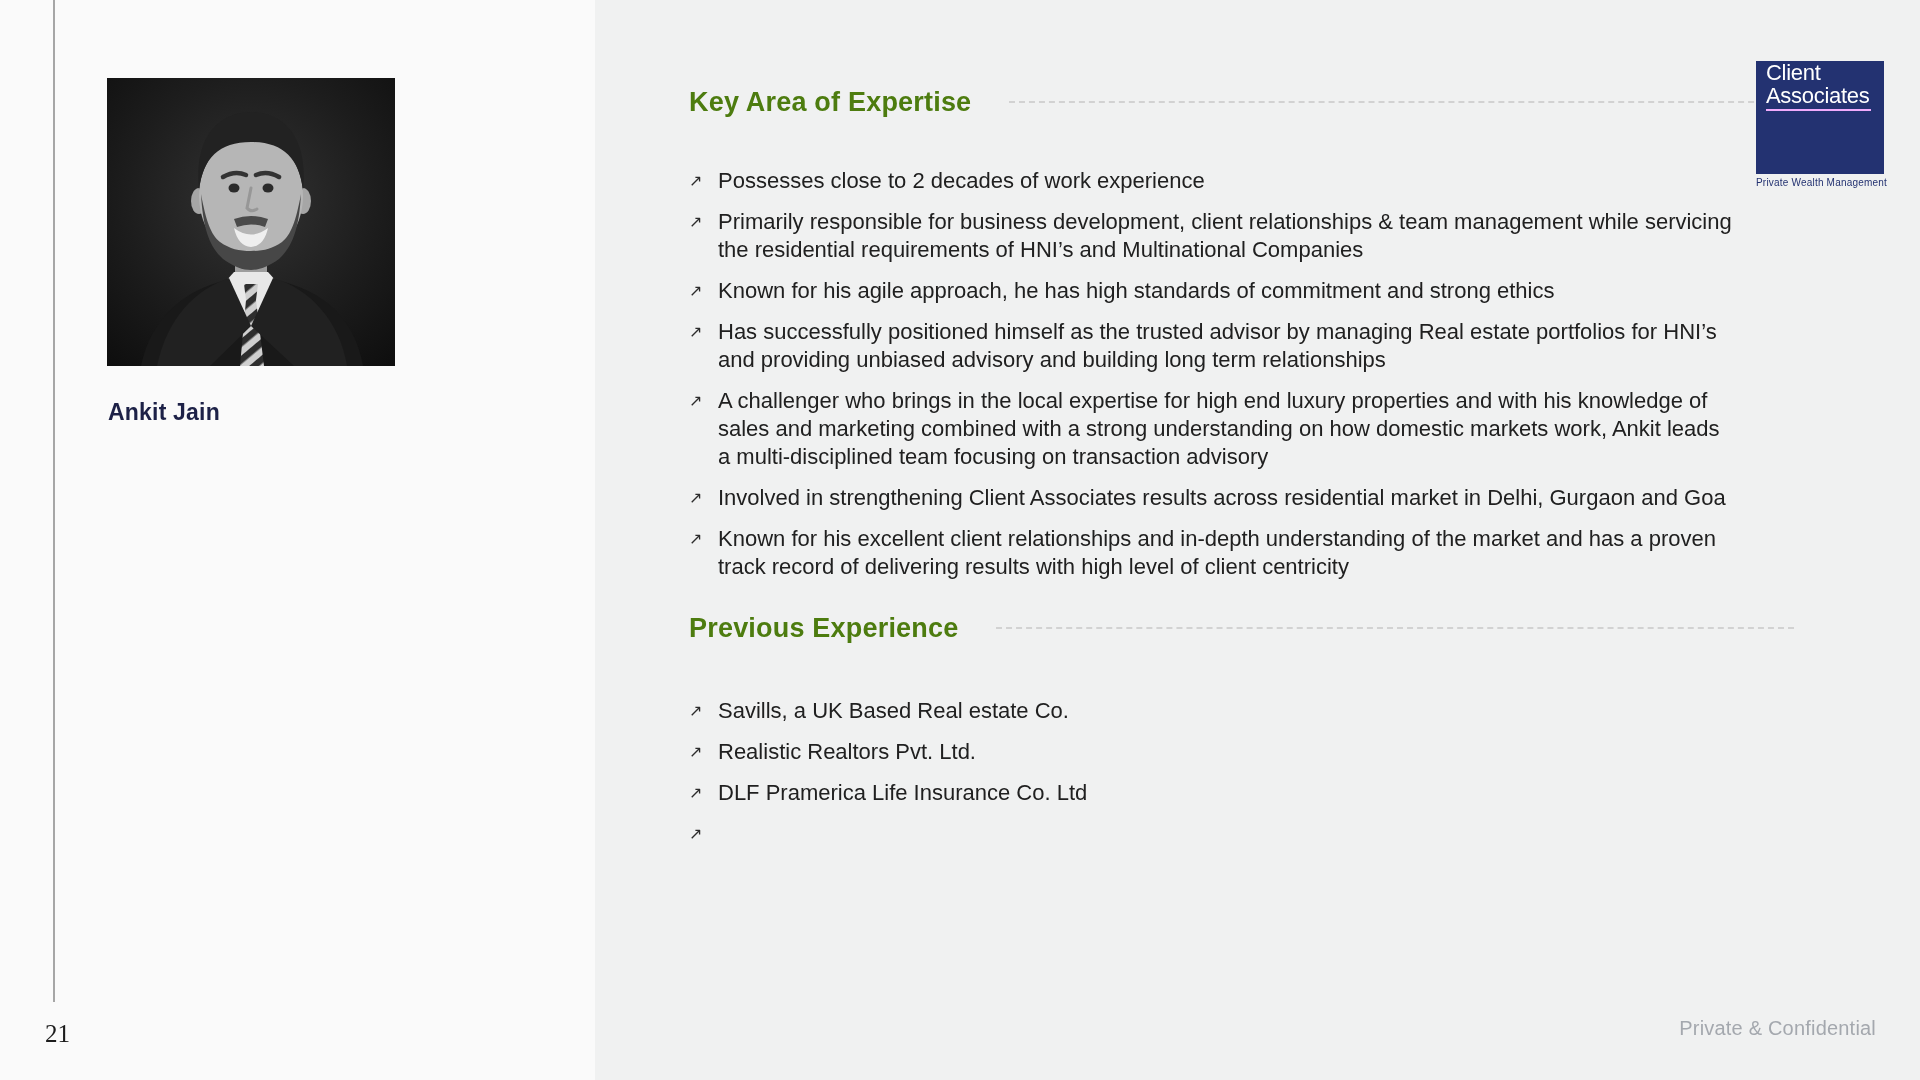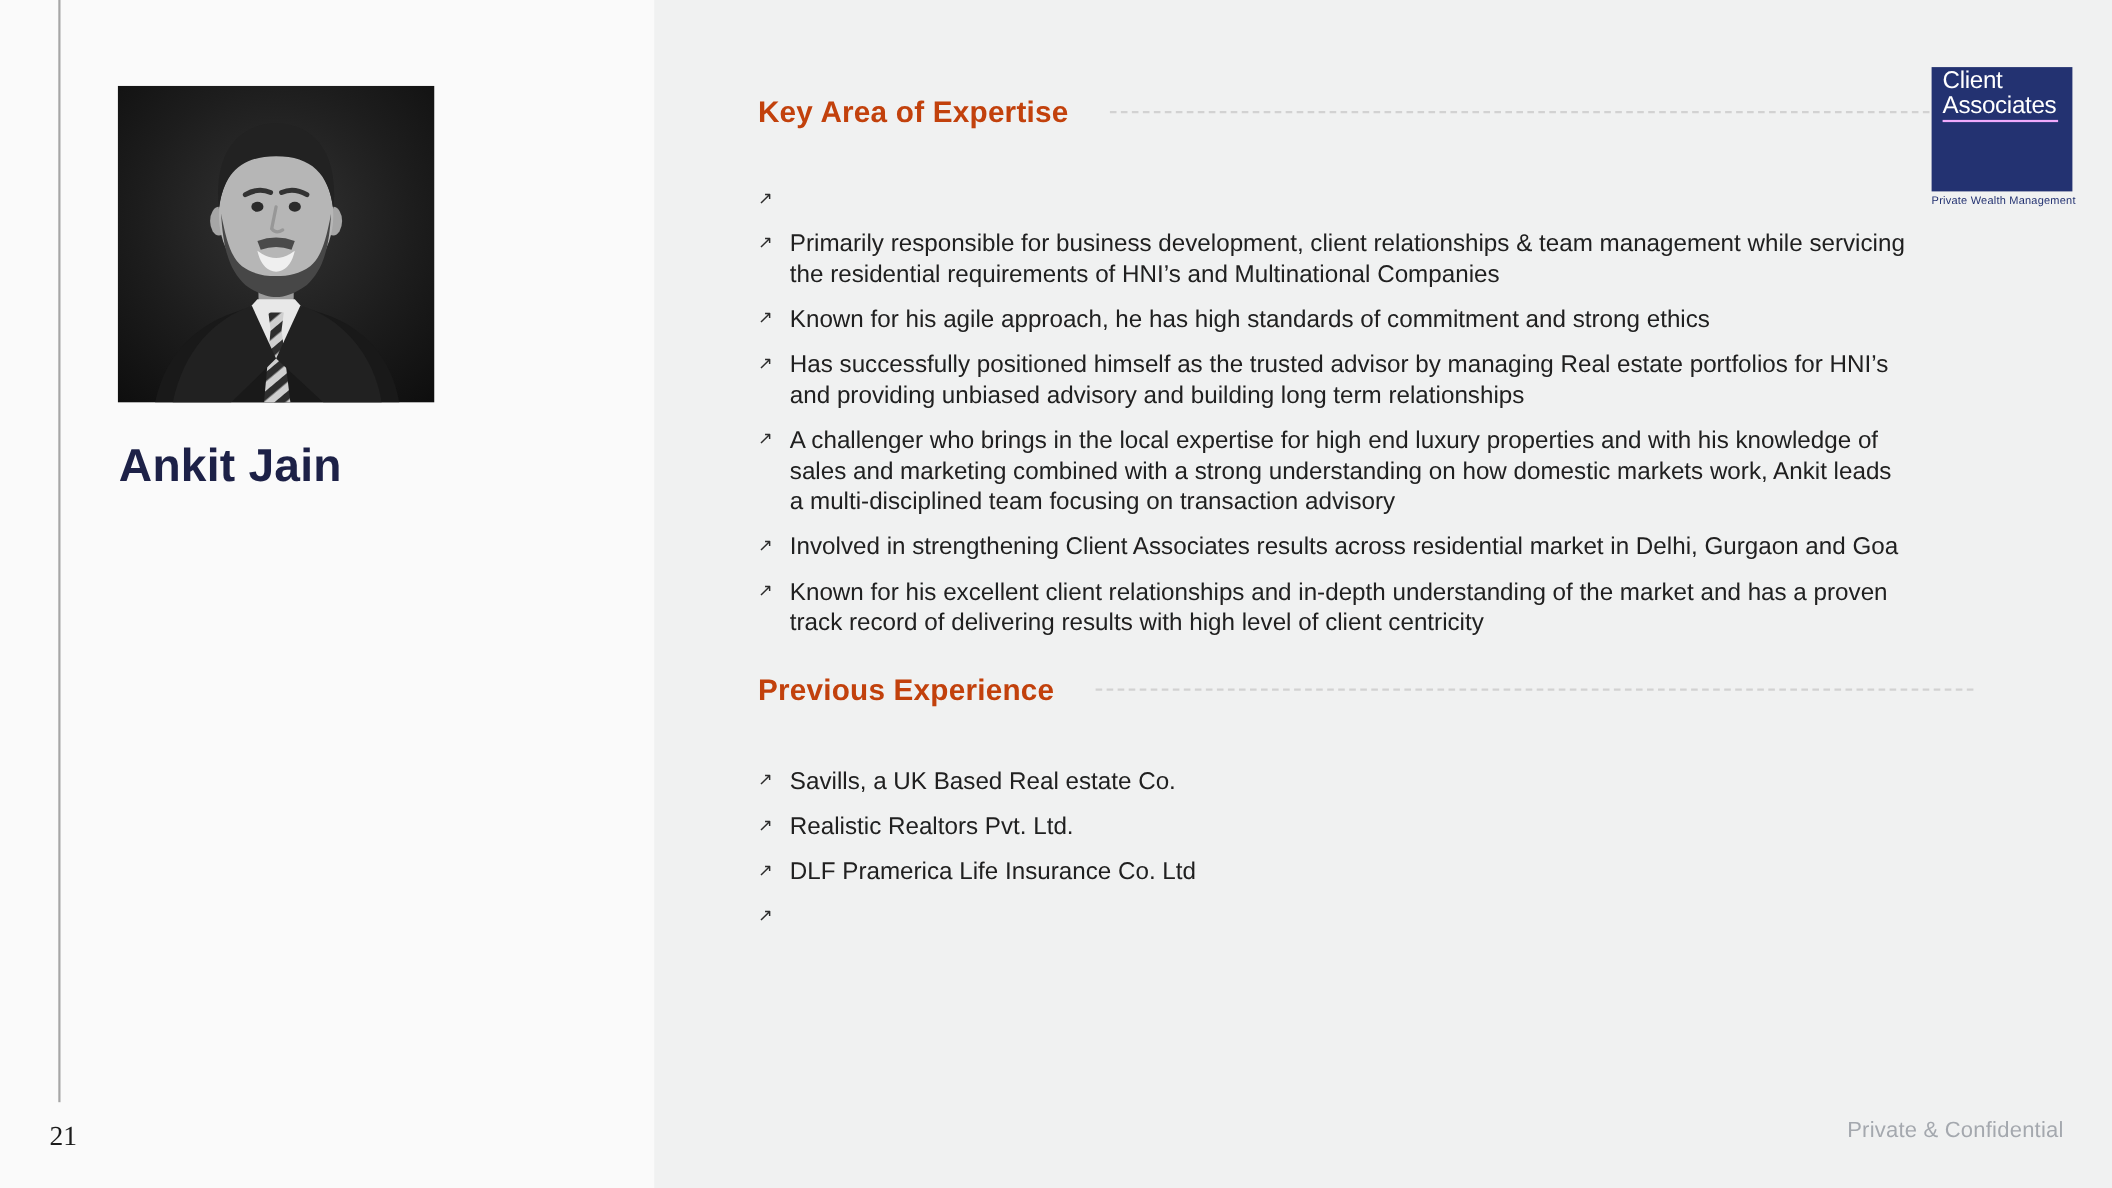--- a/index.html
+++ b/index.html
@@ -7,37 +7,37 @@
     position:relative; width:1920px; height:1080px; overflow:hidden;
     font-family:"Liberation Sans","DejaVu Sans",sans-serif;
     background:#f0f1f1;
   }
   
   .left-panel { position:absolute; left:0; top:0; width:595px; height:1080px; background:#fafafa; }
   .vrule { position:absolute; left:53px; top:0; width:2px; height:1002px; background:#a6a6a6; }
   .photo { position:absolute; left:107px; top:78px; width:288px; height:288px; display:block; }
   .person-name {
     position:absolute; left:108px; top:399px;
-    font-size:42px; font-weight:bold; color:#1d2147; letter-spacing:.2px;
+    font-size:23px; font-weight:bold; color:#1d2147; letter-spacing:.2px;
   }
   .person-title {
     position:absolute; left:108px; top:441px;
     font-size:25px; color:#8f9092; letter-spacing:.1px;
   }
   .pagenum {
     position:absolute; left:45px; top:1020px;
     font-family:"Liberation Serif","DejaVu Serif",serif;
     font-size:25px; color:#1c1c1c;
   }
   
   .right-panel { position:absolute; left:595px; top:0; width:1325px; height:1080px; background:#f0f1f1; }
   .content { position:absolute; left:94px; top:85px; width:1105px; }
   .sec-heading-row { display:flex; align-items:center; }
   .sec-heading {
-    font-size:27px; font-weight:bold; color:#c2410c;
+    font-size:27px; font-weight:bold; color:#4d7c0f;
     line-height:34px; white-space:nowrap; letter-spacing:.2px;
   }
   .dash-line { flex:1; border-top:2px dashed #d2d2d2; margin-left:38px; height:0; }
   .bullets { list-style:none; margin:48px 0 0 0; padding:0; }
   .bullets li {
     display:flex; gap:11px; margin-bottom:13px;
     font-size:22px; line-height:28px; color:#202020; max-width:1048px;
   }
   .arrow-ico { flex:0 0 18px; font-size:16px; line-height:27px; color:#2c2c2c; }
   .section-experience { margin-top:30px; }
@@ -126,20 +126,21 @@
 
       <section class="section-expertise">
         <div class="sec-heading-row">
           <span class="sec-heading">Key Area of Expertise</span>
           <span class="dash-line"></span>
         </div>
         <ul class="bullets">
 
             <li>
               <span class="arrow-ico">↗</span>
+              <span>Possesses close to 2 decades of work experience</span>
             </li>
 
             <li>
               <span class="arrow-ico">↗</span>
               <span>Primarily responsible for business development, client relationships &amp; team management while servicing the residential requirements of HNI’s and Multinational Companies</span>
             </li>
 
             <li>
               <span class="arrow-ico">↗</span>
               <span>Known for his agile approach, he has high standards of commitment and strong ethics</span>

